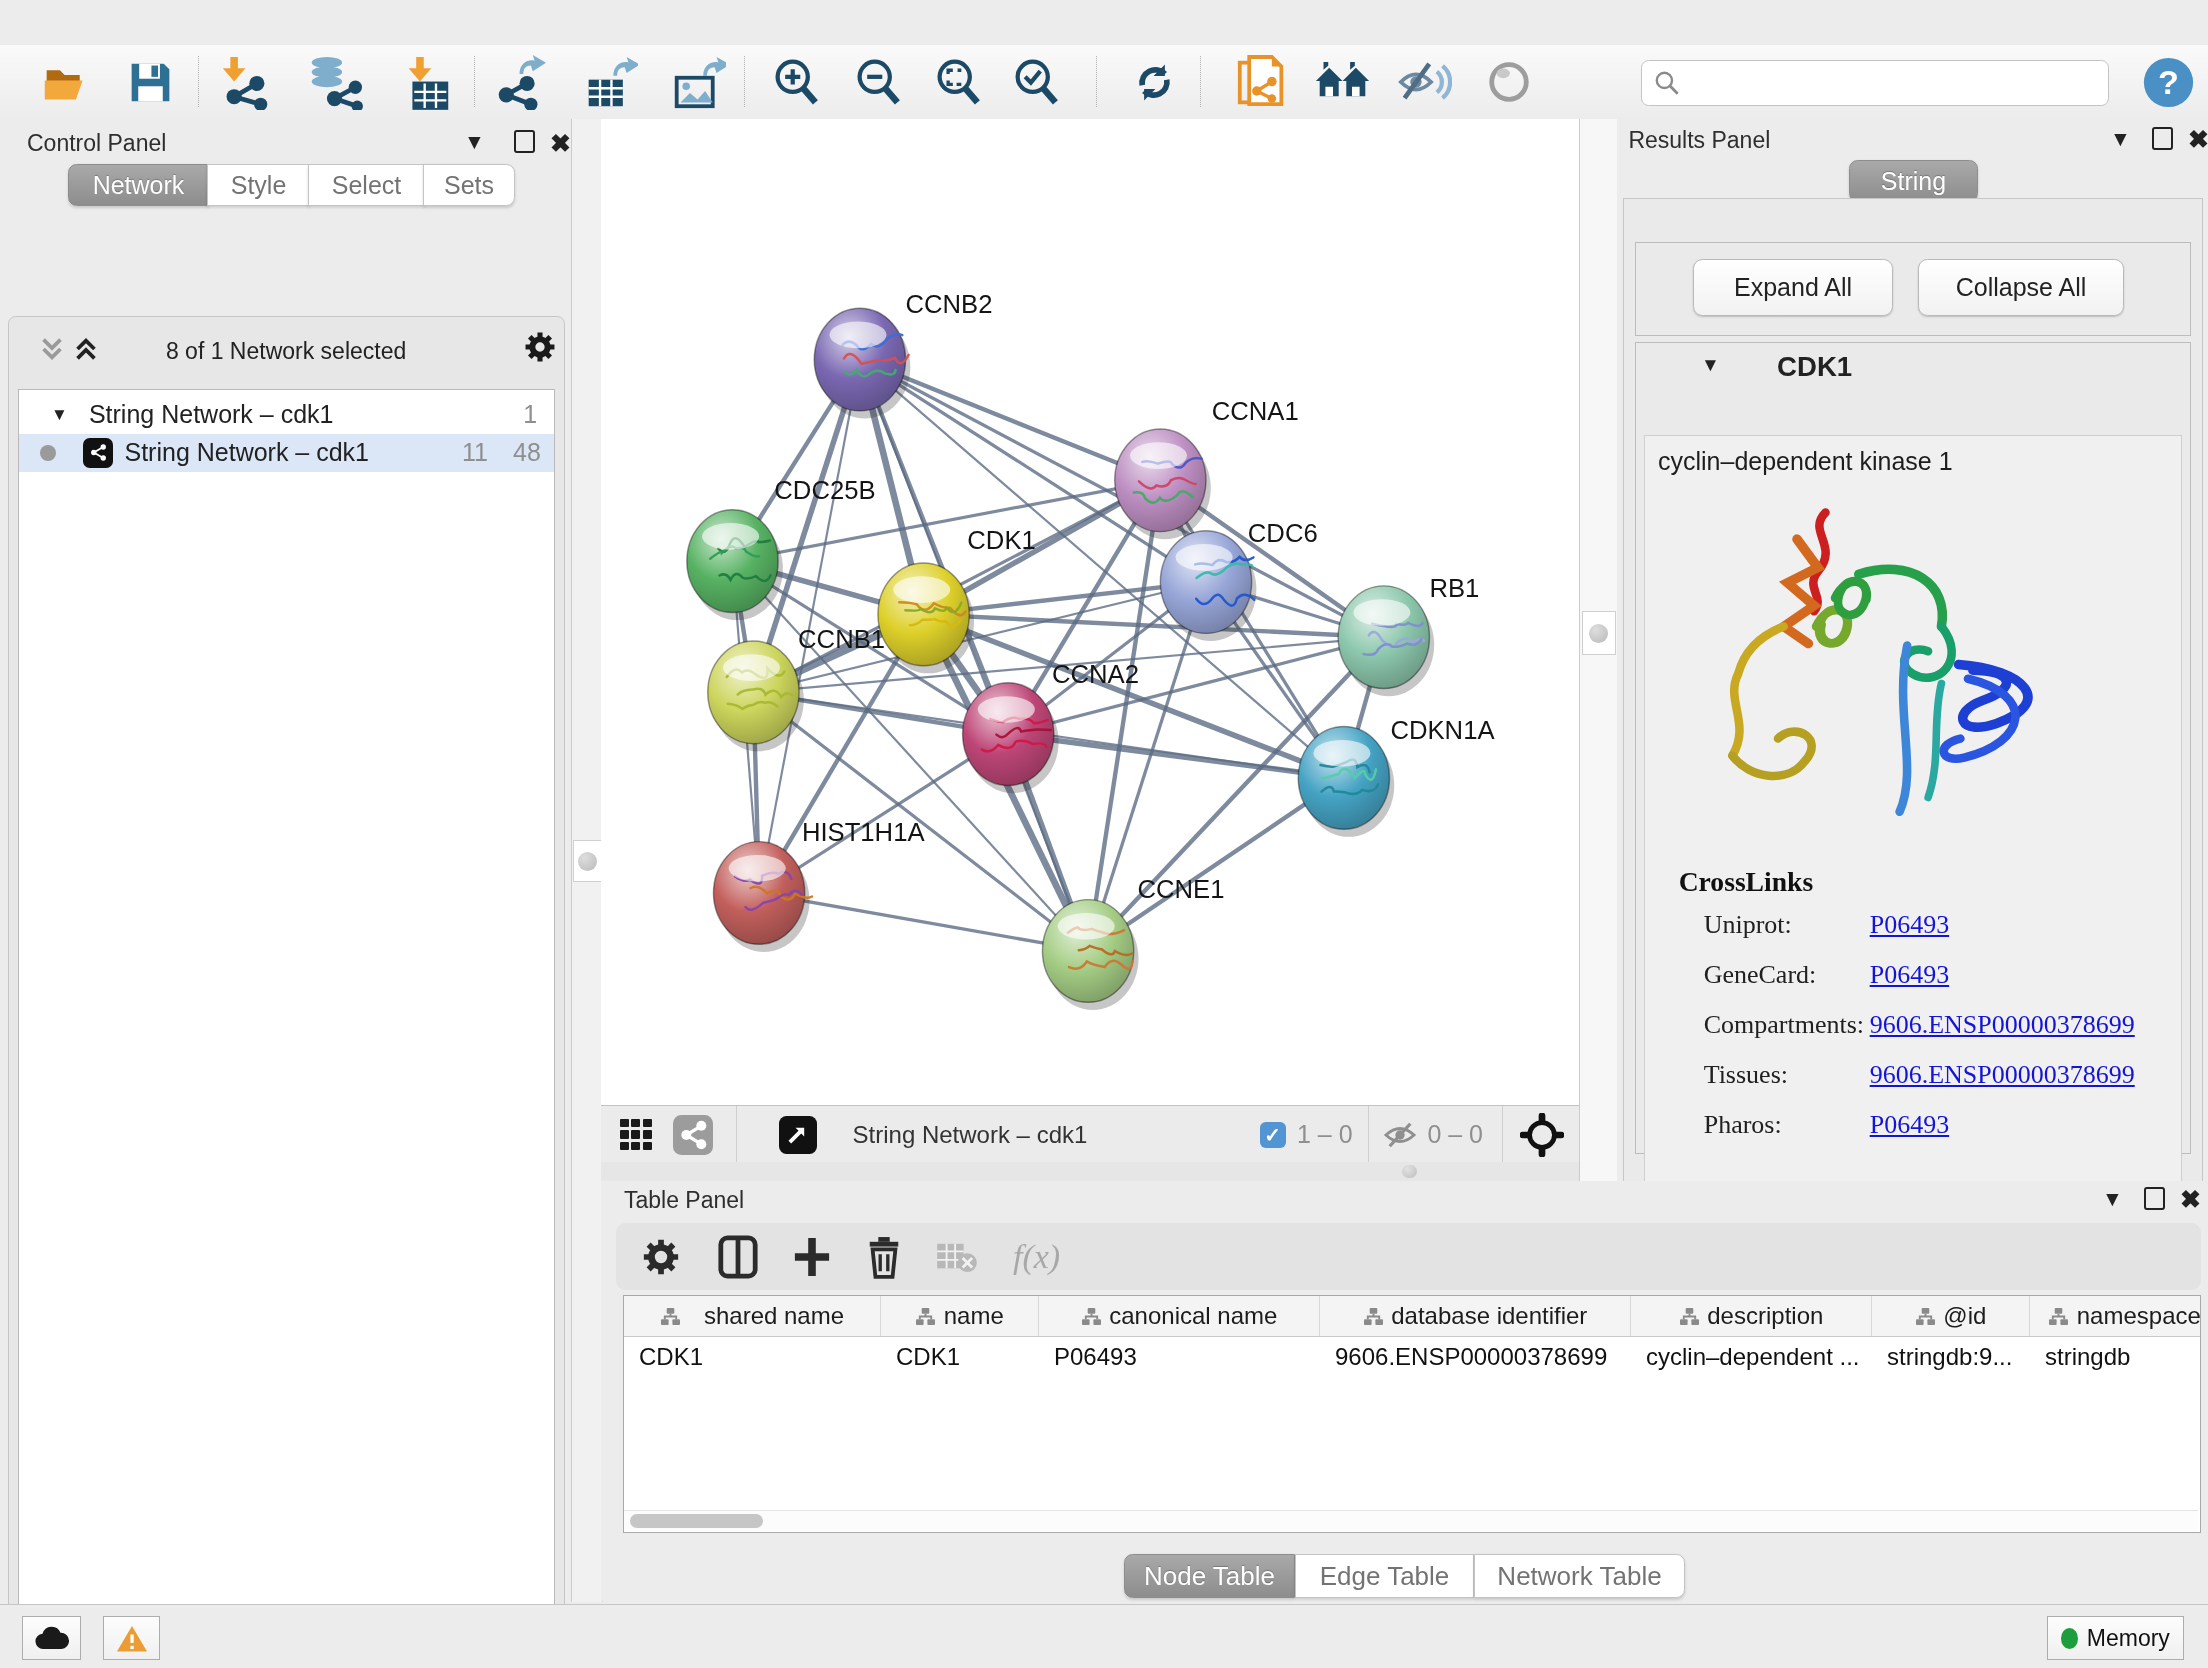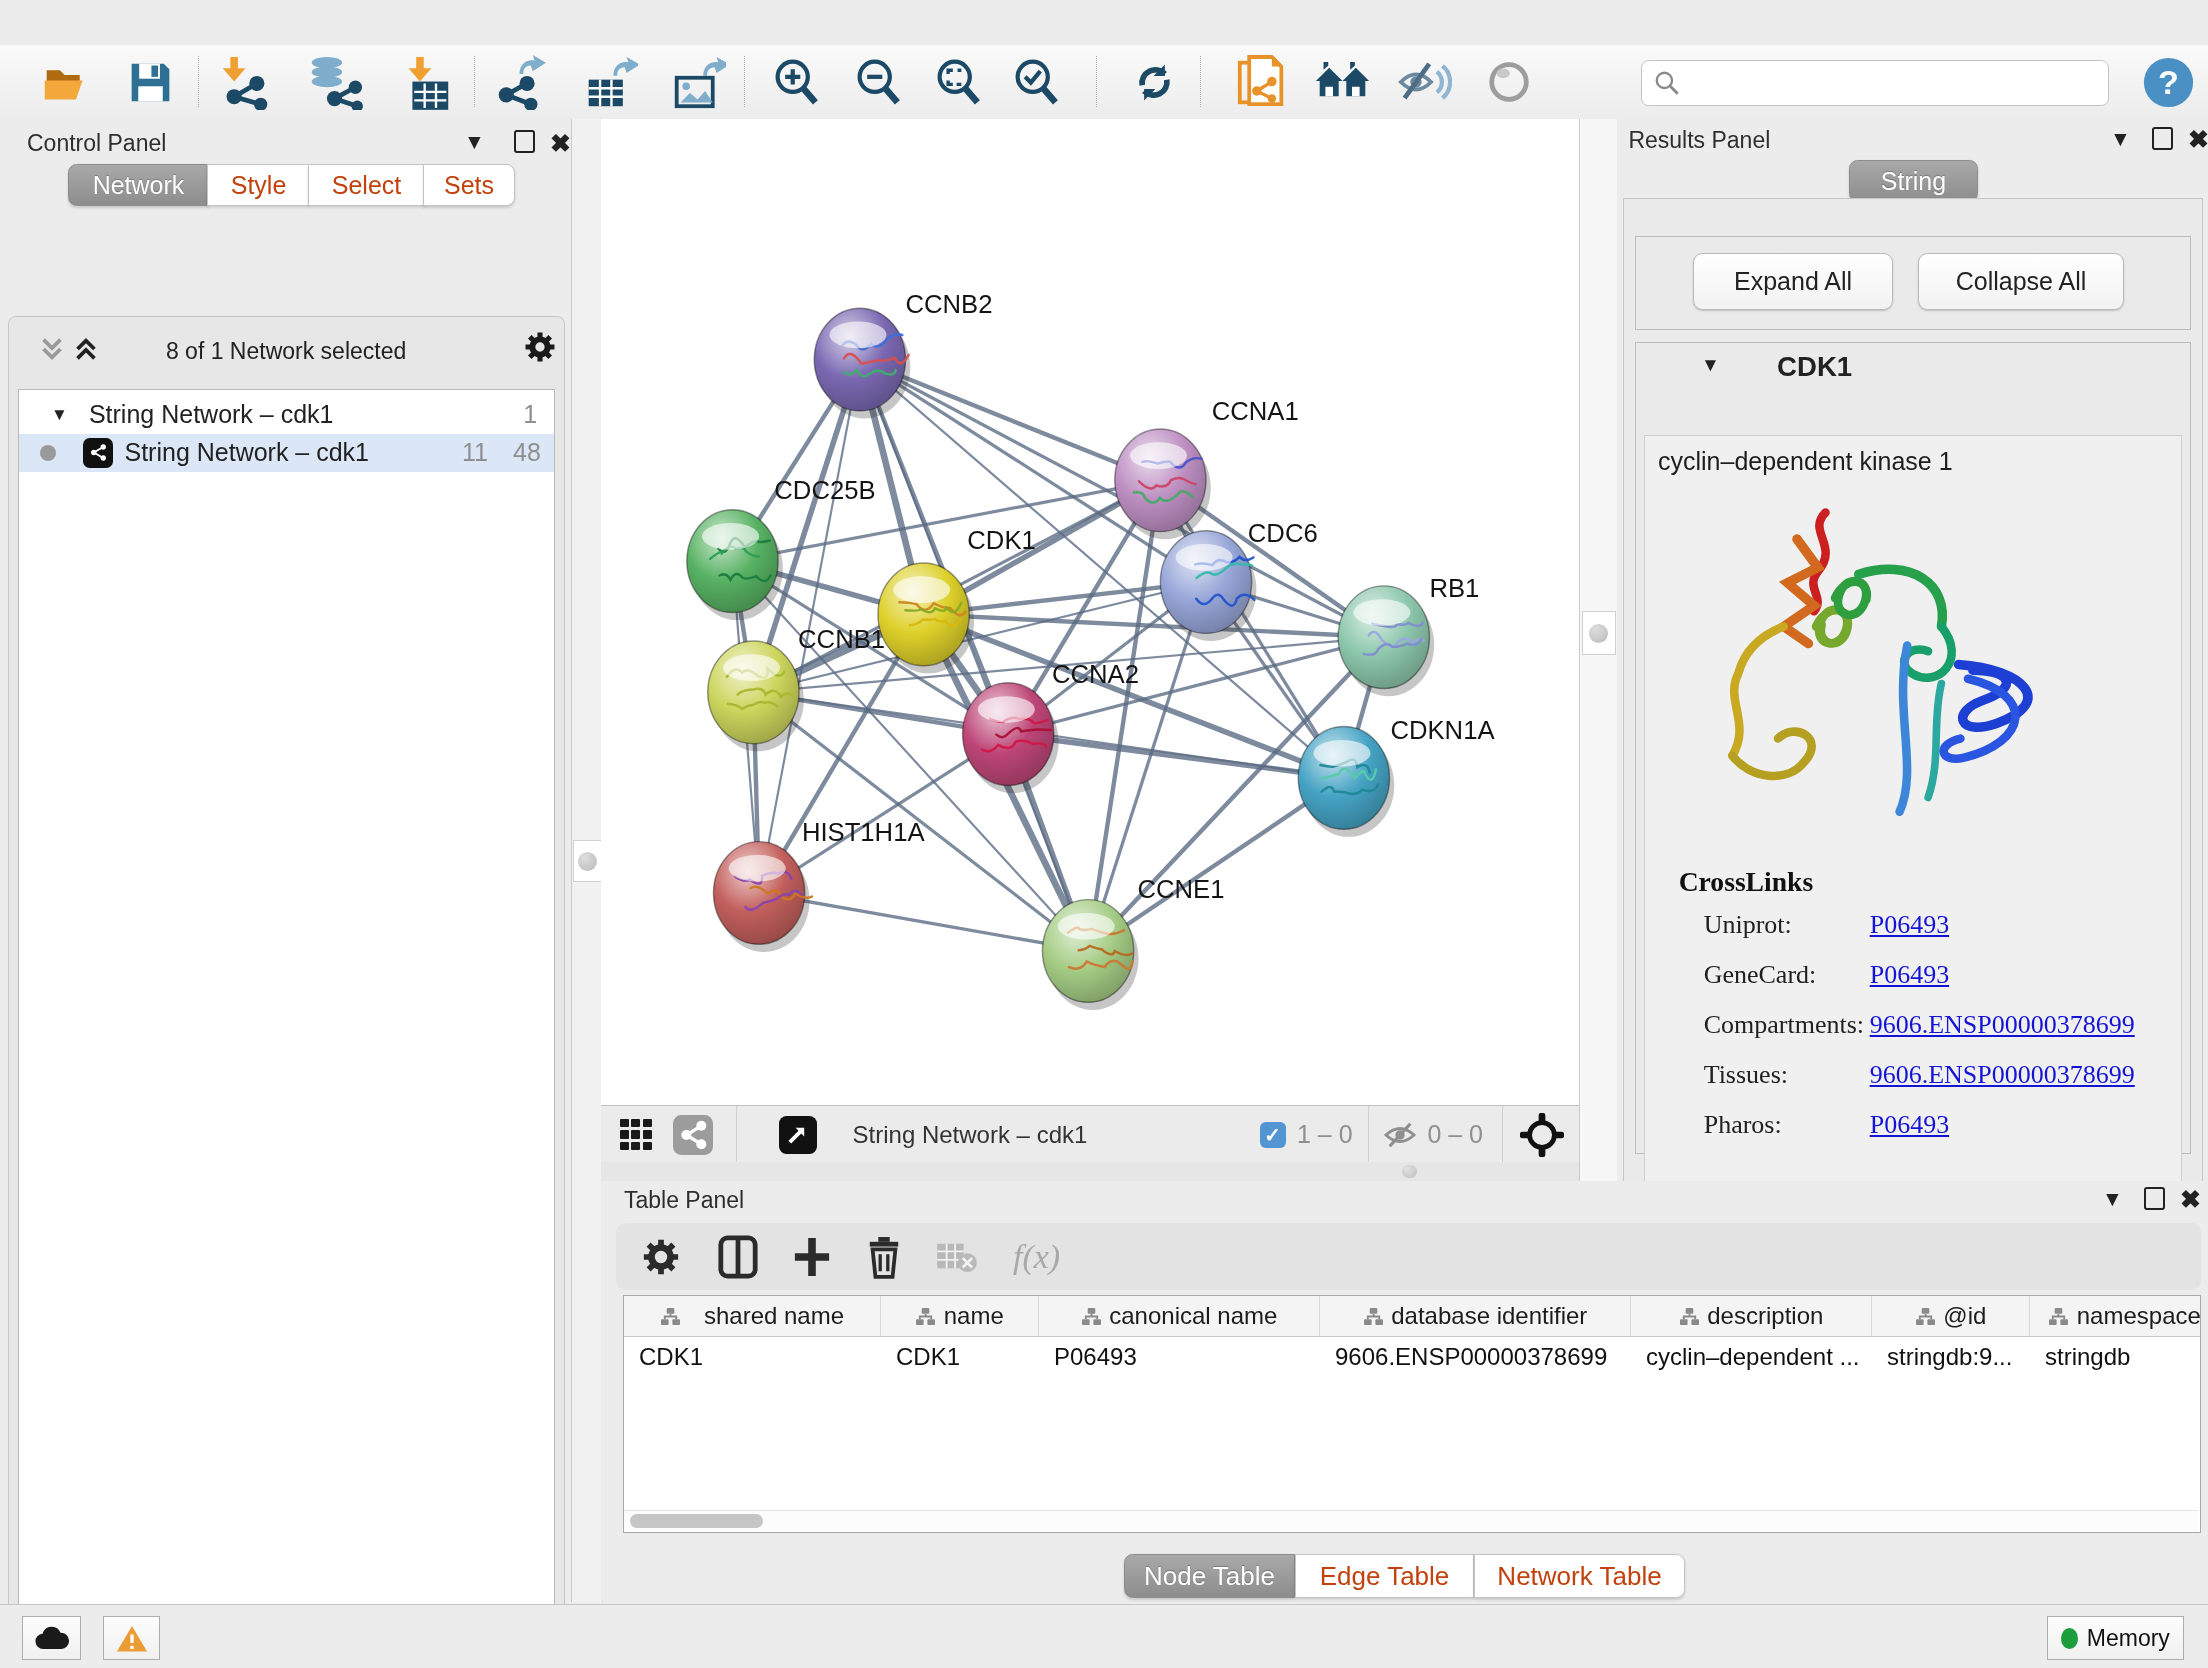--- a/index.html
+++ b/index.html
@@ -19,21 +19,21 @@
   .tsep{top:11.4px;width:0;height:51px;border-left:1.9px dotted #b0b0b0;}
   #search-box{left:1641px;top:15px;width:466px;height:44px;background:#fff;
     border:1.9px solid #c3c3c3;border-radius:7.6px;display:flex;align-items:center;}
   #search-input{border:none;outline:none;flex:1;font-size:23px;height:38px;
     font-family:"Liberation Sans",sans-serif;background:transparent;}
   
   .ptitle{font-size:23px;color:#2e2e2e;}
   .pctl{font-size:21px;color:#222;}
   .float-sq{display:inline-block;width:17px;height:19px;border:2.9px solid #222;border-radius:2.9px;}
   .tab{display:inline-flex;align-items:center;justify-content:center;height:40px;
-    background:#fff;border:1px solid #c4c4c4;font-size:25px;color:#c2410c;
+    background:#fff;border:1px solid #c4c4c4;font-size:25px;color:#737373;
     box-shadow:0 1.9px 2.9px rgba(0,0,0,.15);}
   .tab.sel{background:linear-gradient(#a9a9a9,#8d8d8d);color:#fff;border-color:#8d8d8d;
     text-shadow:0 -1px 1px rgba(0,0,0,.25);}
   
   #control-panel{left:0;top:119px;width:571px;height:1483px;background:#ececec;}
   #cp-box{left:7.6px;top:197px;width:555px;height:1384px;background:#e7e7e7;
     border:1px solid #c6c6c6;border-radius:7.6px;}
   #net-list{left:9.5px;top:72px;width:535px;height:1300px;background:#fff;border:1px solid #b9b9b9;}
   .lrow{display:flex;align-items:center;font-size:25px;height:38px;}
   .cnt{color:#8f8f8f;}
@@ -58,21 +58,21 @@
   .cb-gray{font-size:25px;color:#8f8f8f;}
   #cb-check{width:26px;height:26px;background:#5295d2;border-radius:5.7px;
     display:flex;align-items:center;justify-content:center;color:#fff;font-size:20px;font-weight:bold;}
   #hsplit{left:601px;top:1162px;width:1607px;height:19px;background:#e6e6e6;}
   #hsplit-grip{left:801px;top:2.9px;width:15px;height:13.3px;border-radius:7.6px;
     background:radial-gradient(circle at 35% 30%,#e2e2e2,#bdbdbd);}
   
   #results-panel{left:1617px;top:119px;width:592px;height:1062px;background:#ececec;}
   #rp-box{left:5.7px;top:79px;width:578px;height:982px;background:#eaeaea;
     border:1px solid #c6c6c6;}
-  #rp-expandbox{left:11.4px;top:37px;width:554px;height:92px;border:1px solid #bcbcbc;text-decoration:underline;}
+  #rp-expandbox{left:11.4px;top:43px;width:554px;height:92px;border:1px solid #bcbcbc;text-decoration:underline;}
   .rp-btn{height:55px;background:linear-gradient(#ffffff,#f2f2f2);border:1px solid #b9b9b9;
     border-radius:9.5px;font-size:25px;display:flex;align-items:center;justify-content:center;
     box-shadow:0 1px 1.9px rgba(0,0,0,.2);}
   #cdk1-box{left:11.4px;top:143px;width:554px;height:810px;border:1px solid #bcbcbc;}
   #cdk1-inner{left:7.6px;top:48px;width:536px;height:746px;background:#f0f0f0;border:1px solid #cfcfcf;margin-top:44px;}
   #gene-name{font-size:27.6px;font-weight:bold;}
   #gene-desc{font-size:25px;color:#1d1d1d;}
   .serif{font-family:Liberation Serif, serif;}
   #xl-title{font-size:27.6px;font-weight:bold;color:#111;}
   .xl-row{display:flex;font-size:26px;margin-bottom:20px;}

